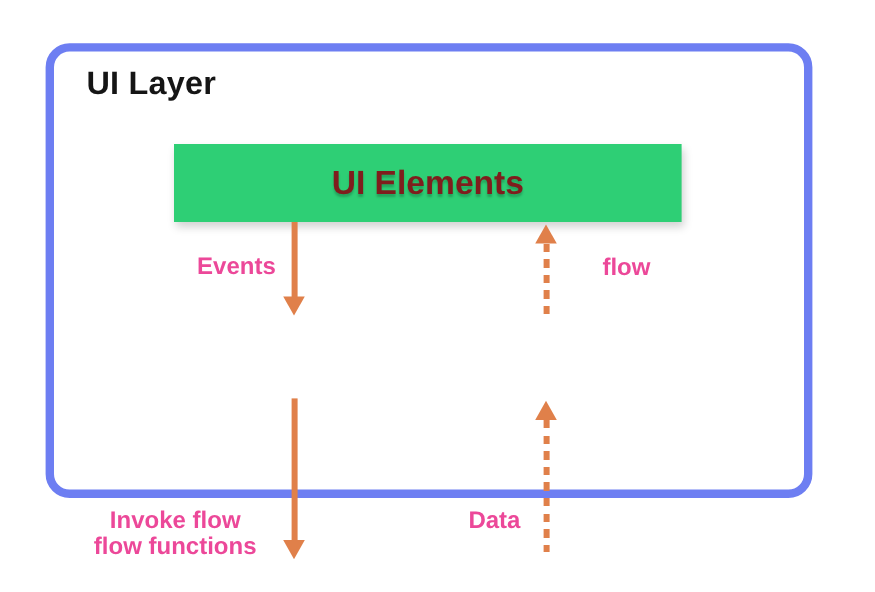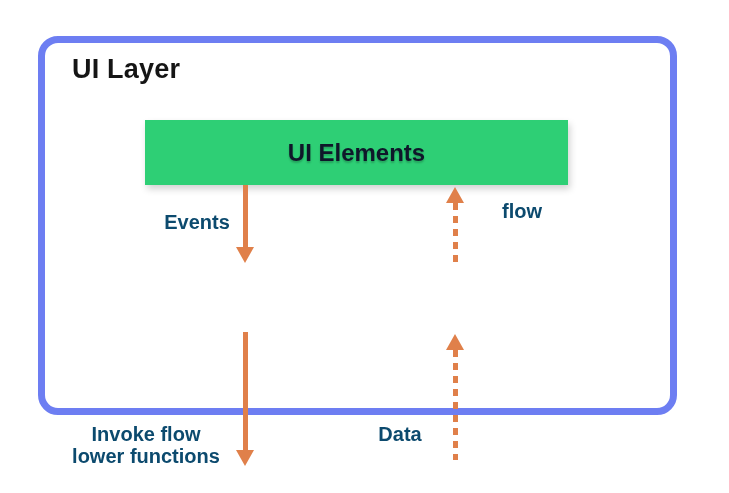--- a/index.html
+++ b/index.html
@@ -28,22 +28,22 @@
     color: #151515;
     letter-spacing: 0.2px;
   }
   .box {
     position: absolute;
     left: 145px;
     width: 423px;
     display: flex;
     align-items: center;
     justify-content: center;
-    color: #0f172a;
-    font-size: 24px;
+    color: #7f1d1d;
+    font-size: 28px;
     font-weight: 700;
     text-shadow: 0 2px 2px rgba(0,0,0,0.22);
     box-shadow: 2px 4px 7px rgba(0,0,0,0.18);
   }
   .box-green { top: 120px; height: 65px; background: #2ecf75; }
   .box-orange { top: 265px; height: 67px; background: #e0804a; }
   .vline {
     position: absolute;
     width: 5px;
     background: #e0804a;
@@ -62,21 +62,21 @@
   }
   .head-up {
     position: absolute;
     width: 0; height: 0;
     border-left: 9px solid transparent;
     border-right: 9px solid transparent;
     border-bottom: 16px solid #e0804a;
   }
   .lbl {
     position: absolute;
-    color: #0c4a6e;
+    color: #ec4899;
     font-size: 20px;
     font-weight: 700;
     text-align: center;
     line-height: 22px;
   }
 </style>
 </head>
 <body>
 
 <div class="canvas">
@@ -89,28 +89,28 @@
     <span>UI Elements</span>
   </div>
 
 
   <div class="vline" style="left:243px; top:185px; height:63px;"></div>
   <div class="head-down" style="left:236px; top:247px;"></div>
   <div class="lbl" style="left:158px; top:211px; width:78px;">Events</div>
 
   <div class="vline-dashed" style="left:453px; top:203px; height:62px;"></div>
   <div class="head-up" style="left:446px; top:187px;"></div>
-  <div class="lbl" style="left:490px; top:200px; width:64px;">flow</div>
+  <div class="lbl" style="left:490px; top:212px; width:64px;">flow</div>
 
   <div class="vline" style="left:243px; top:332px; height:118px;"></div>
   <div class="head-down" style="left:236px; top:450px;"></div>
   <div class="lbl" style="left:60px; top:423px; width:172px;">
     <span>Invoke flow</span><br>
-    <span>lower functions</span>
+    <span>flow functions</span>
   </div>
 
   <div class="vline-dashed" style="left:453px; top:350px; height:110px;"></div>
   <div class="head-up" style="left:446px; top:334px;"></div>
-  <div class="lbl" style="left:346px; top:423px; width:108px;">
+  <div class="lbl" style="left:358px; top:423px; width:108px;">
     <span>Data</span><br>
   </div>
 
 </div>
 
 </body></html>

